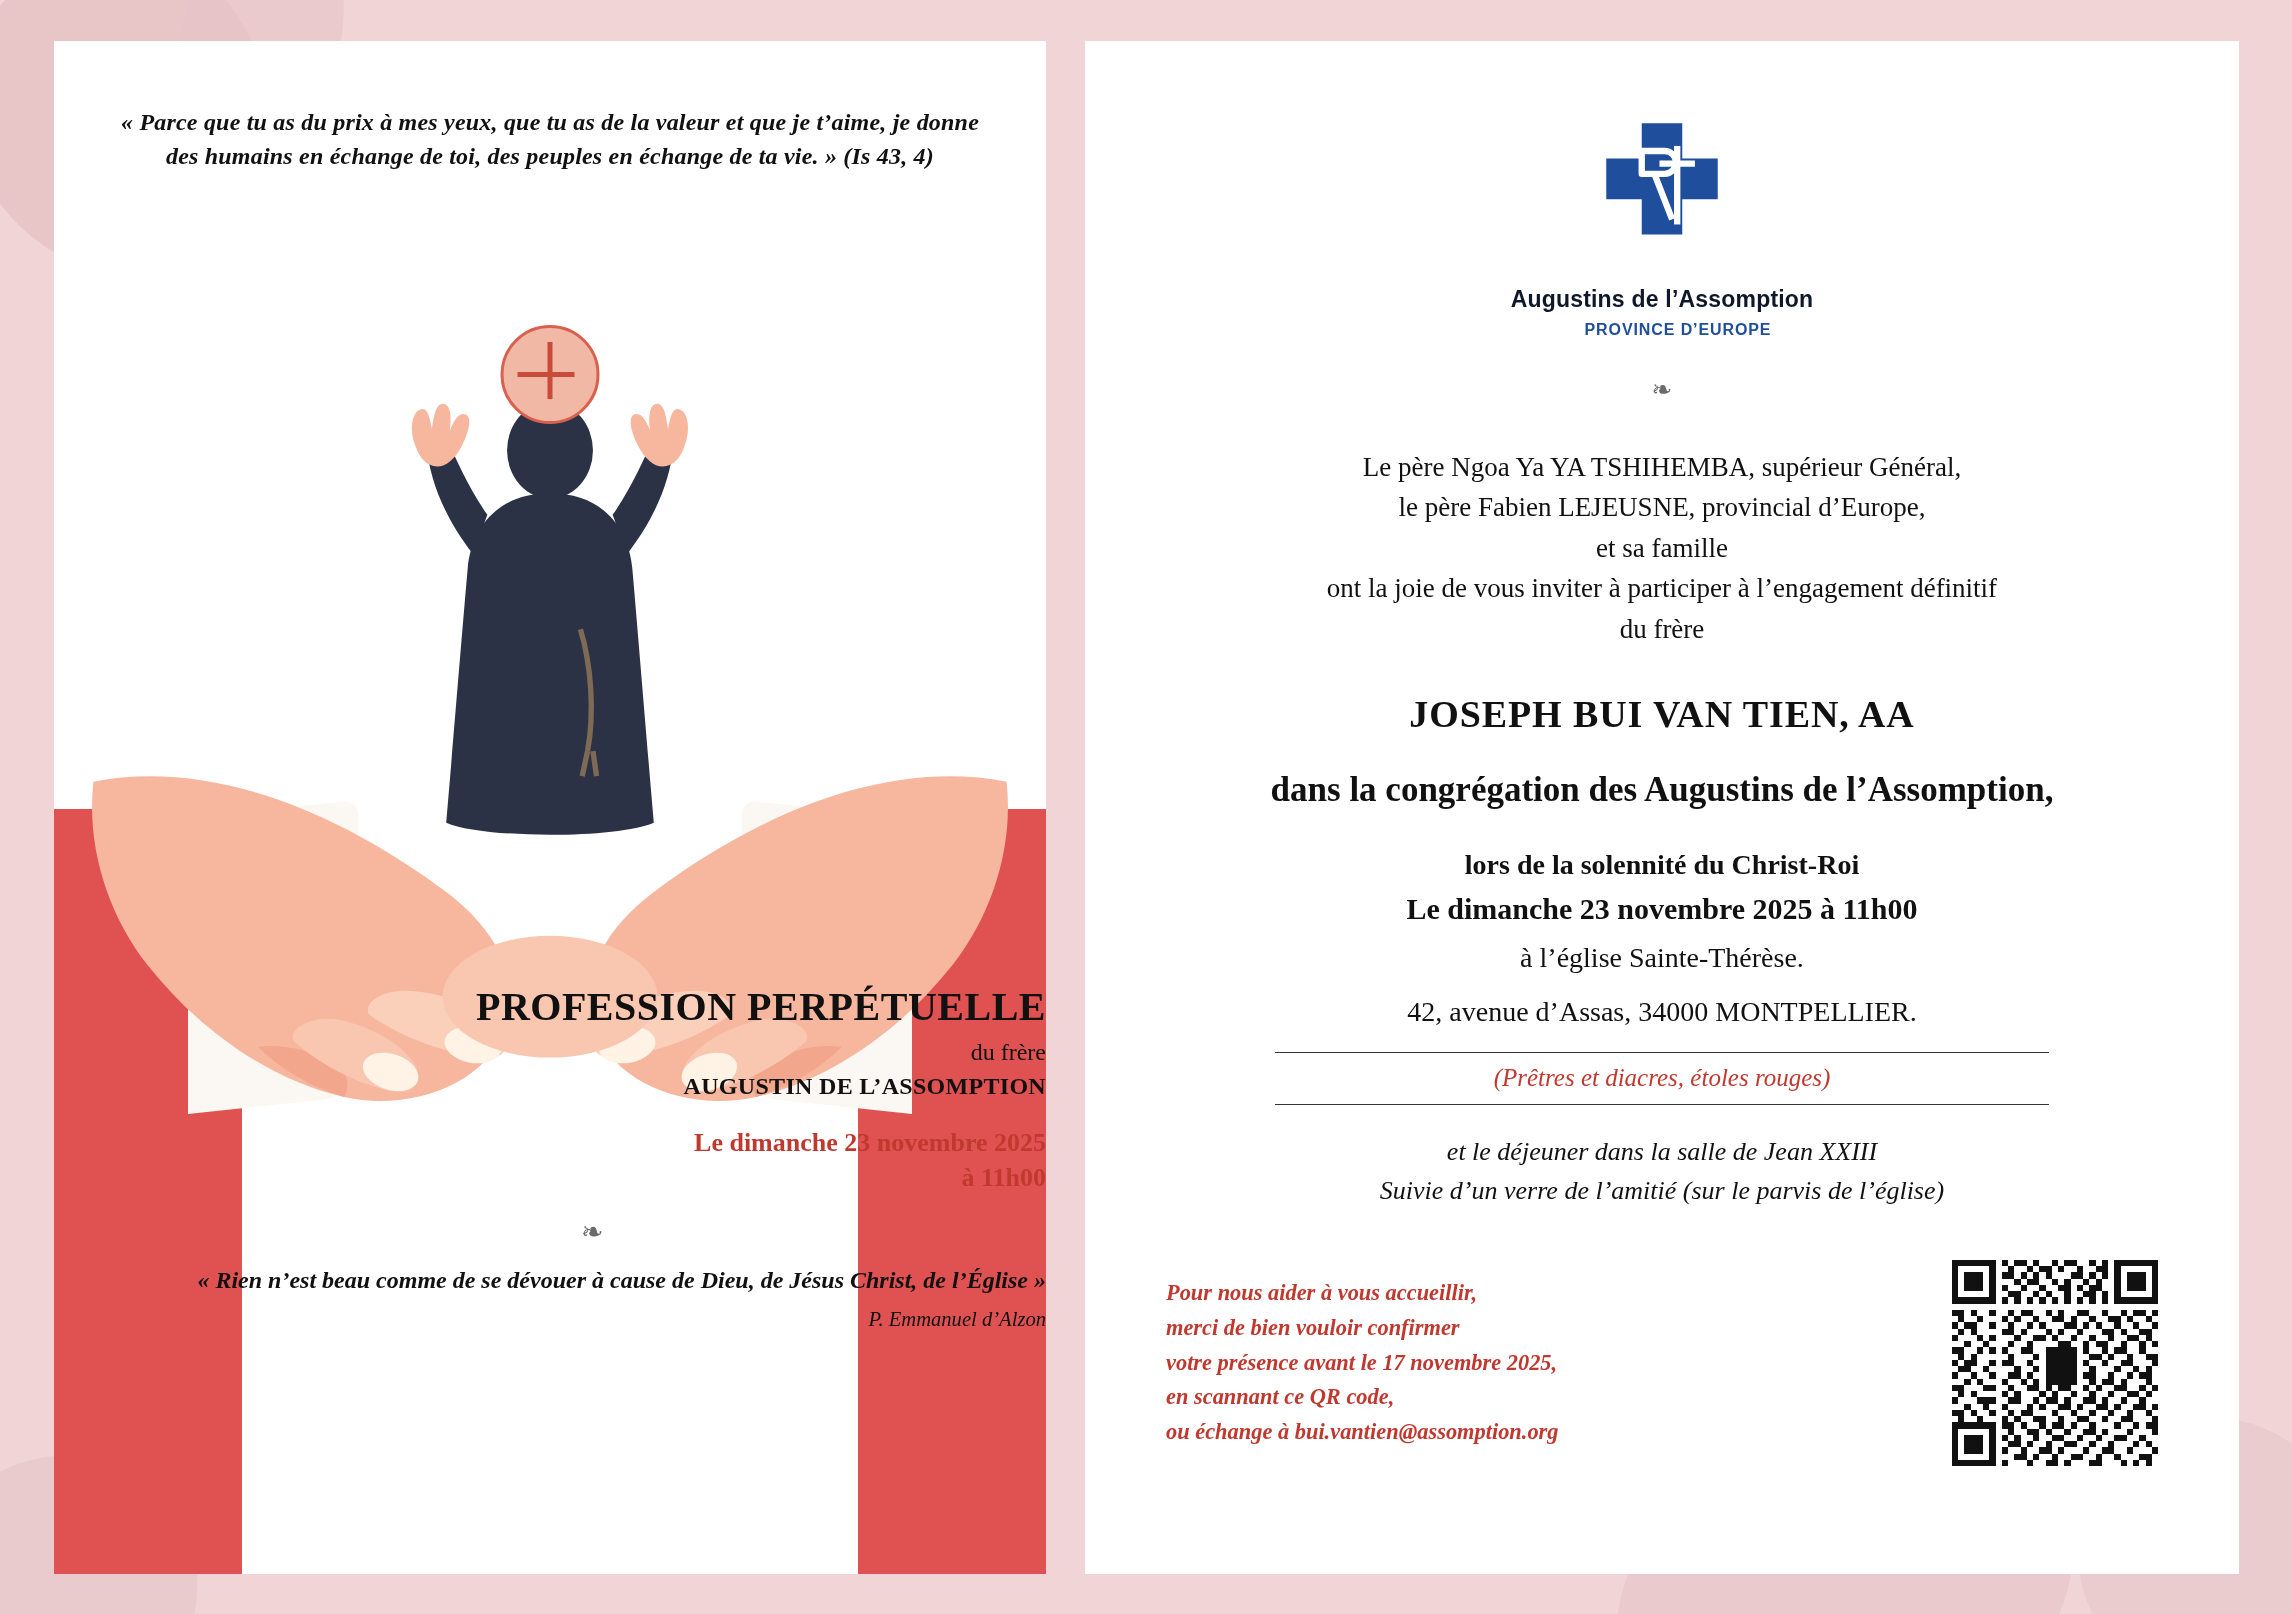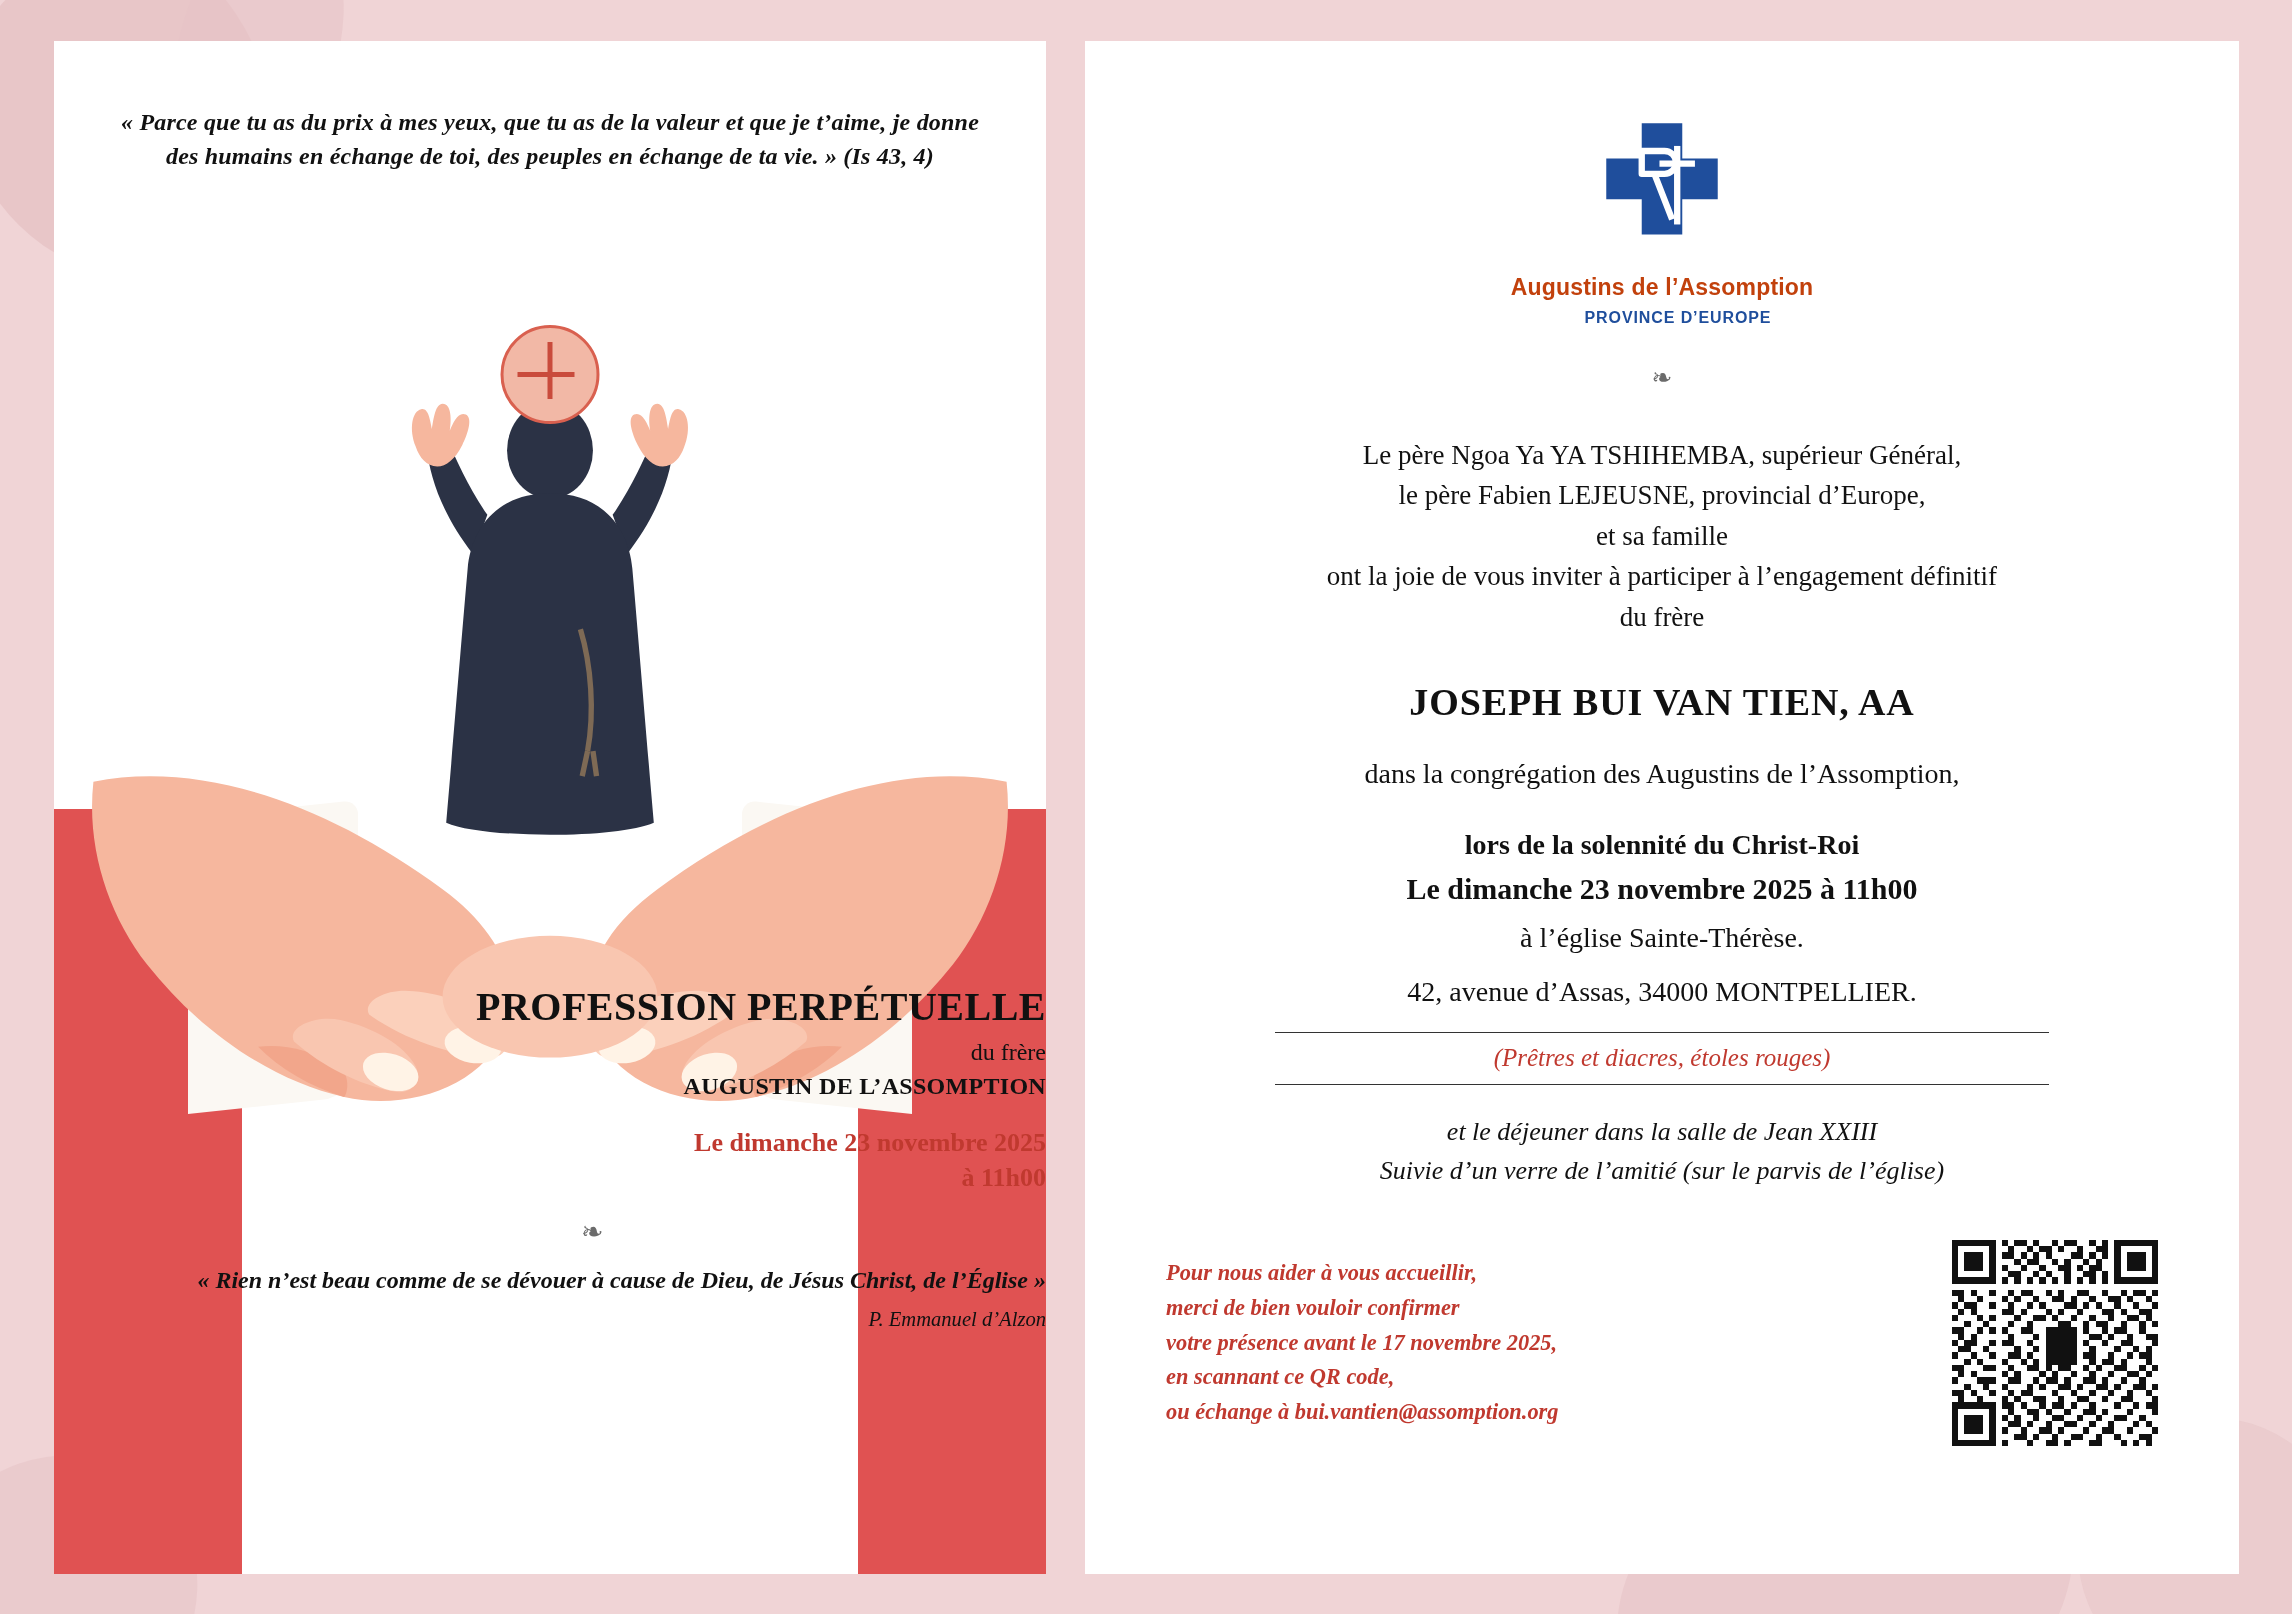--- a/index.html
+++ b/index.html
@@ -227,25 +227,25 @@
     color: #111;
   }
   .logo-wrap {
     display: flex;
     flex-direction: column;
     align-items: center;
   }
   .logo-cross { width: 152px; height: 152px; }
   .logo-name {
     font-family: "Liberation Sans", sans-serif;
-    color: #c2410c;
+    color: #0f172a;
     font-weight: bold;
     font-size: 23px;
     line-height: 1.2;
-    margin-top: 9px;
+    margin-top: 21px;
     letter-spacing: 0.2px;
   }
   .logo-province {
     font-family: "Liberation Sans", sans-serif;
     color: #1f4e9c;
     font-weight: bold;
     font-size: 16px;
     letter-spacing: 0.9px;
     margin-top: 7.2px;
     margin-left: 32px;
@@ -259,22 +259,22 @@
     font-size: 27px;
     line-height: 1.5;
   }
   .honoree {
     font-size: 38px;
     font-weight: bold;
     letter-spacing: 0.9px;
     margin-top: 43px;
   }
   .congregation {
-    font-size: 28px;
-    font-weight: normal;
+    font-size: 35px;
+    font-weight: bold;
     margin-top: 34px;
   }
   .solemnity {
     font-size: 28px;
     font-weight: bold;
     margin-top: 39px;
   }
   .date-line {
     font-size: 30px;
     font-weight: bold;

